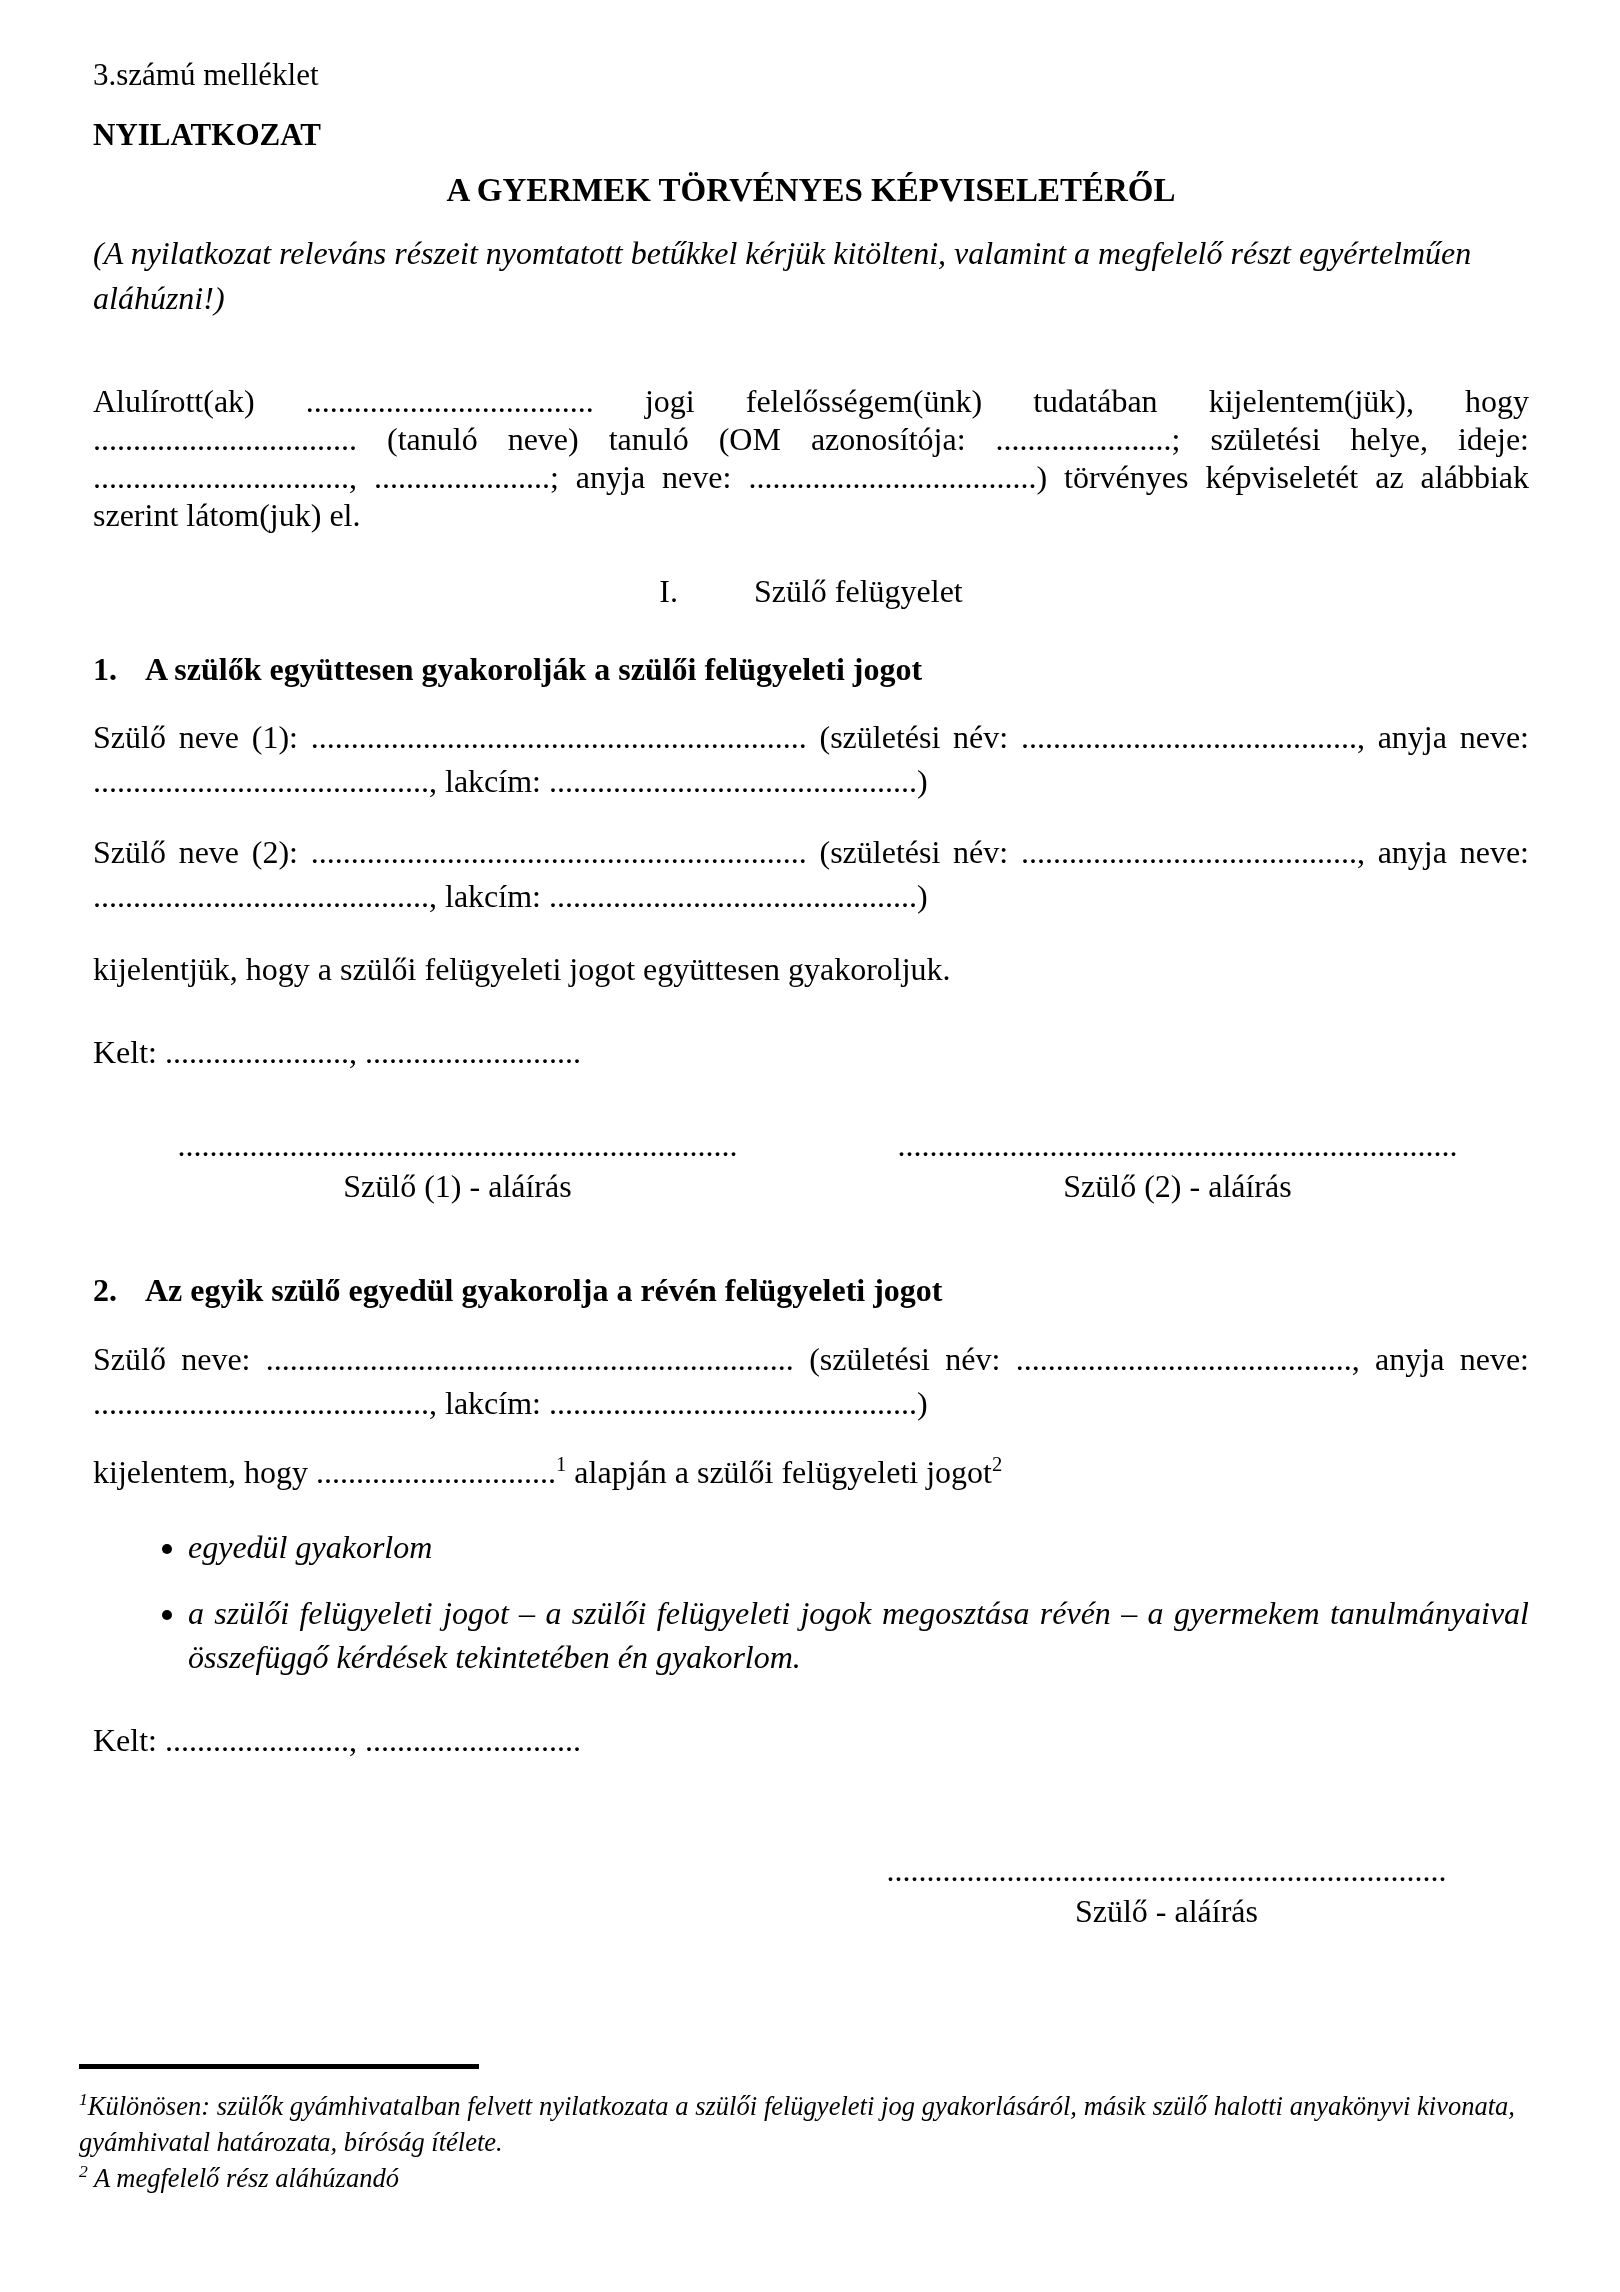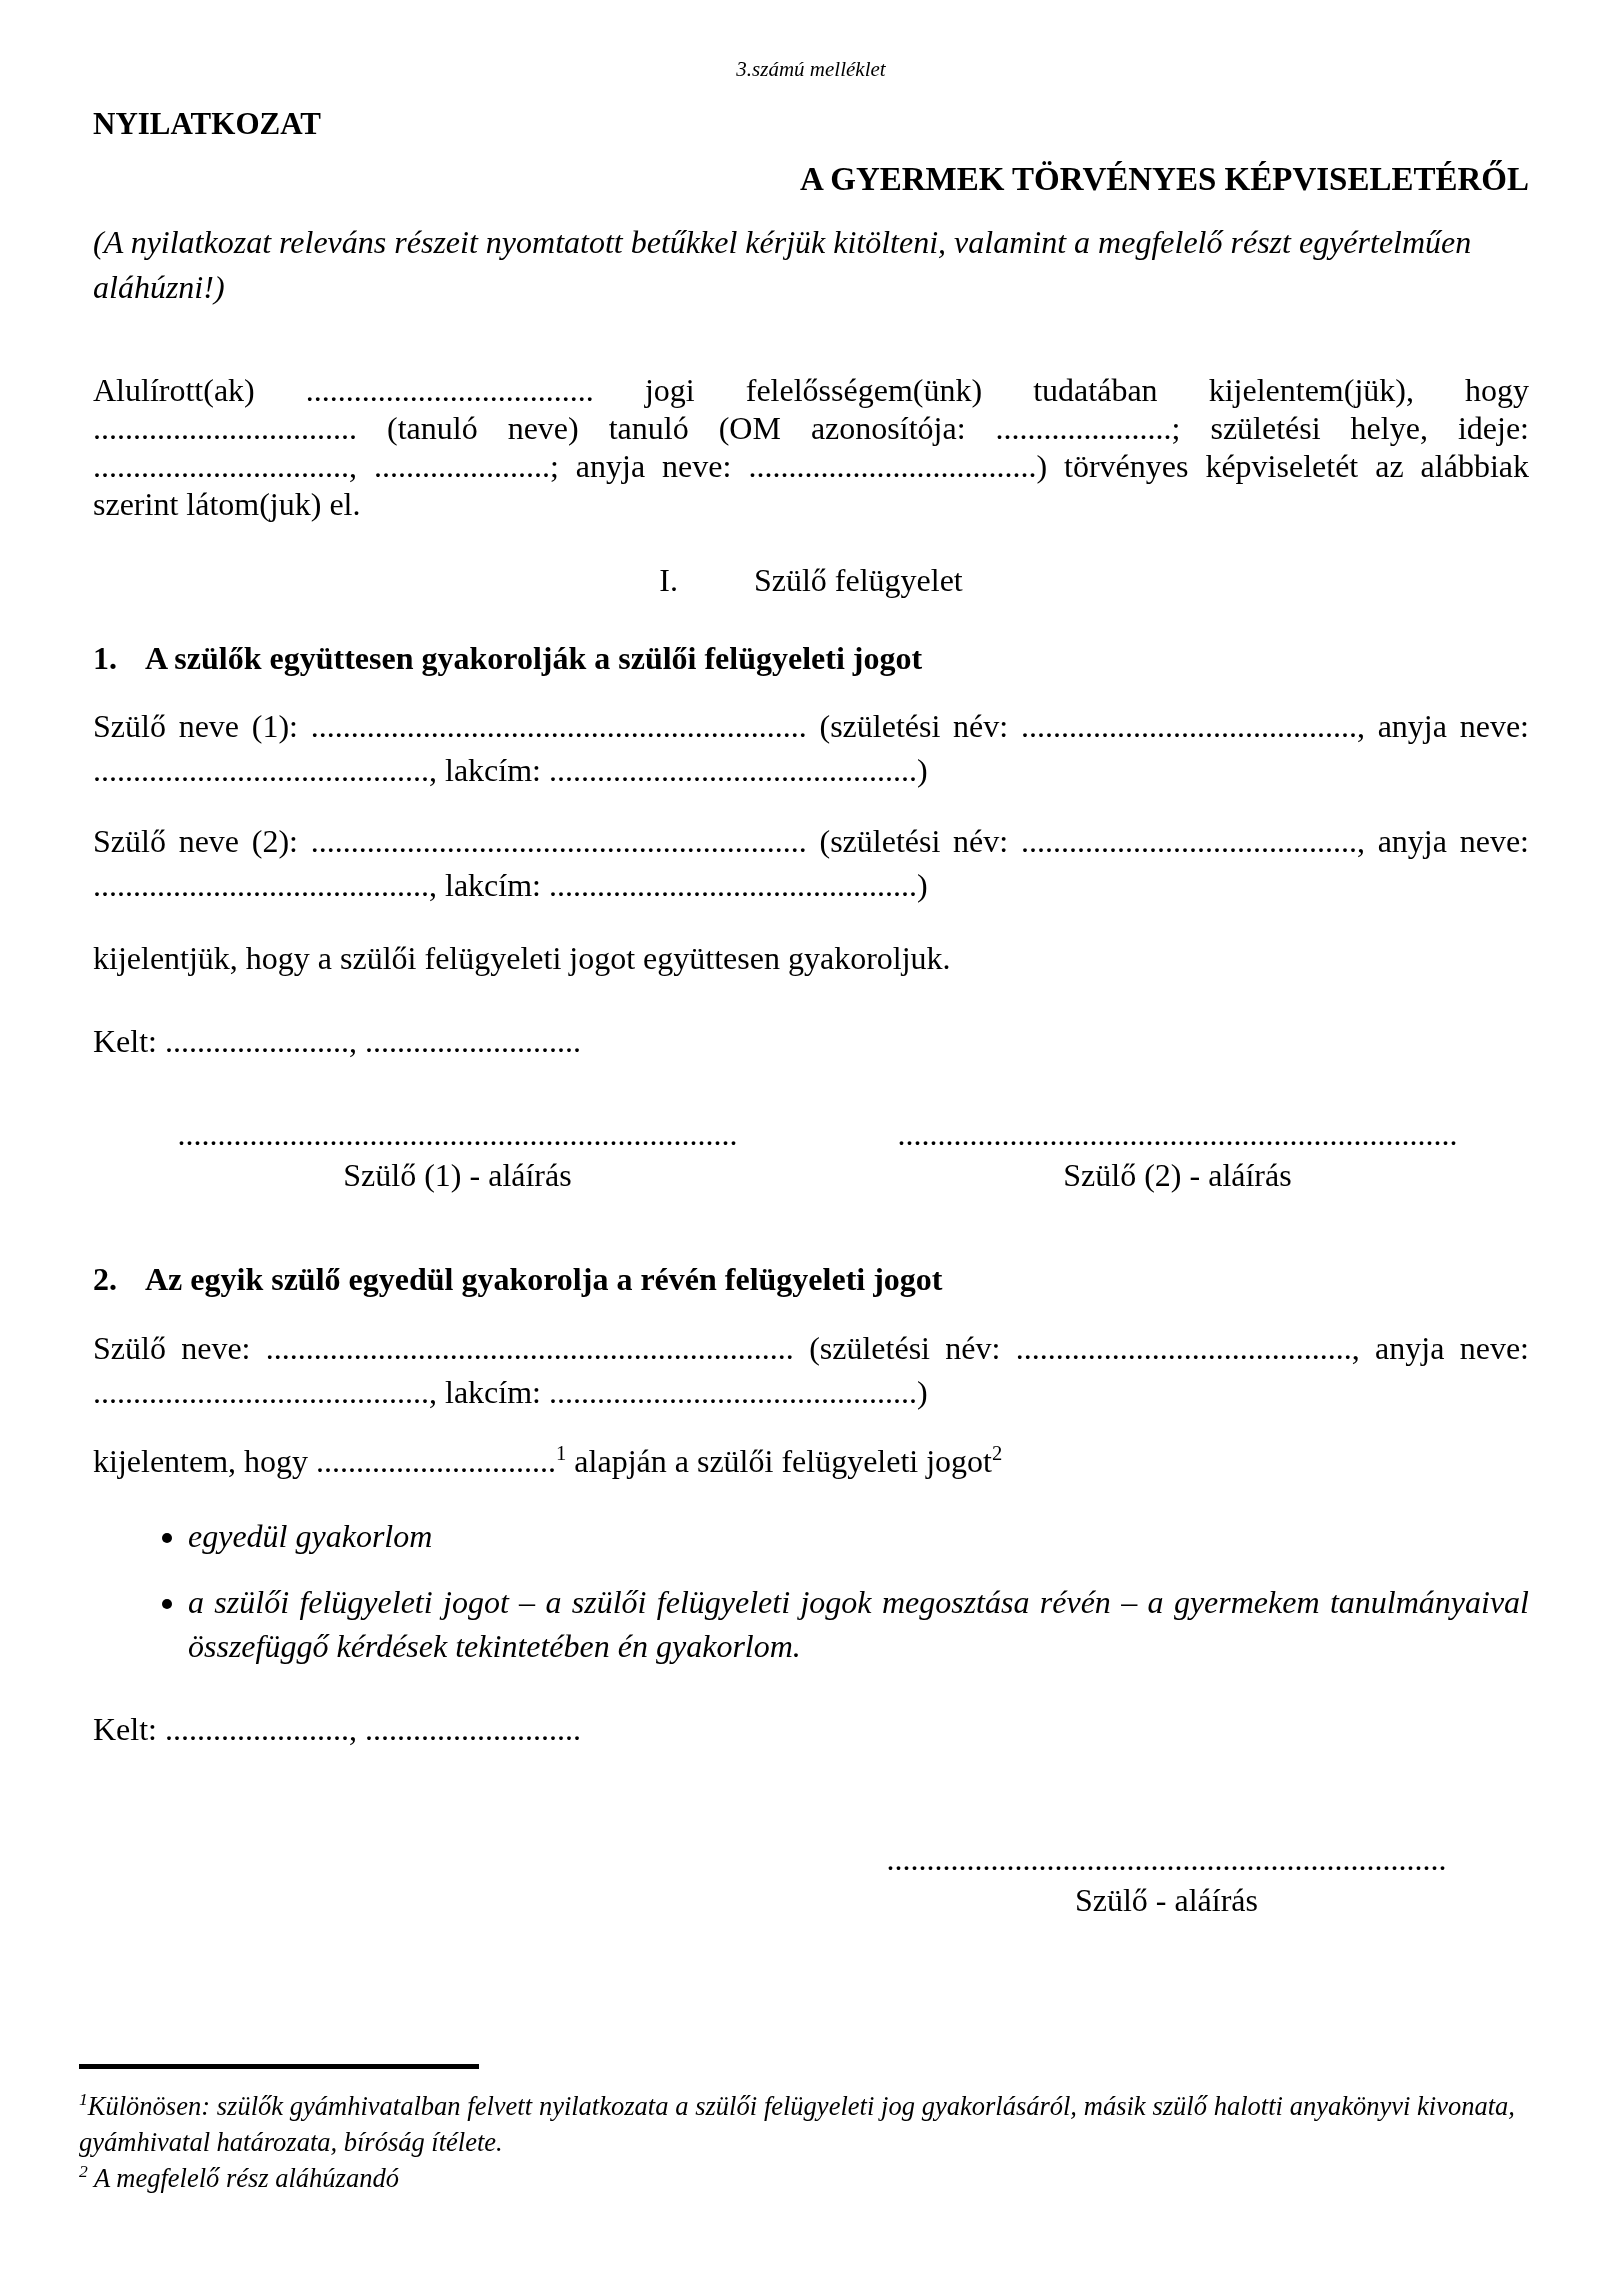--- a/index.html
+++ b/index.html
@@ -10,23 +10,23 @@
     font-size:32px; color:#000;
     position:relative;
   }
   .page {
     position:relative;
     width:1620px; height:2293px;
     padding:57px 91px 0 93px;
     background:#fff;
     overflow:hidden;
   }
-  .corner-note { text-align:center; font-size:21px;font-style:italic; }
+  .corner-note { text-align:left; font-size:31px; }
   .doc-title { font-weight:bold; font-size:31px; margin-top:23.5px; }
-  .doc-subtitle { text-align:right; font-weight:bold; font-size:33px; margin-top:19.6px; }
+  .doc-subtitle { text-align:center; font-weight:bold; font-size:33px; margin-top:19.6px; }
   .instruction-note {
     text-align:left; font-style:italic; font-size:32px;
     margin-top:21.6px; line-height:45px;
   }
   .intro-paragraph {
     margin-top:61px; text-align:justify; line-height:38px;
     word-break:break-word;
   }
   .roman-heading {
     margin-top:39px; display:flex; justify-content:center; gap:76px;

